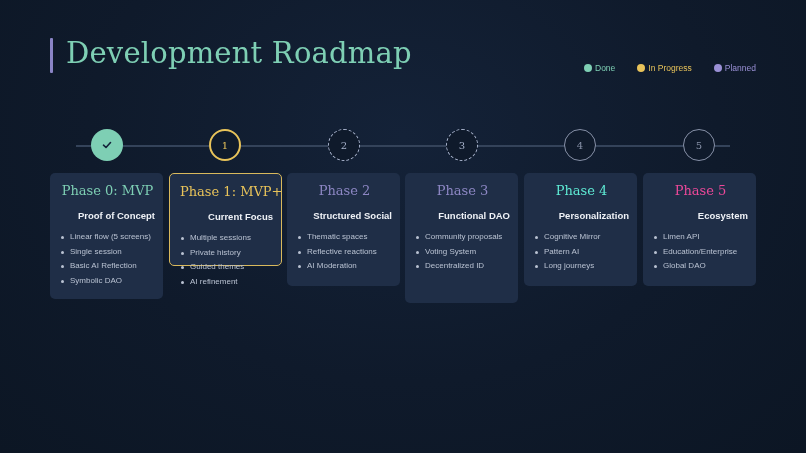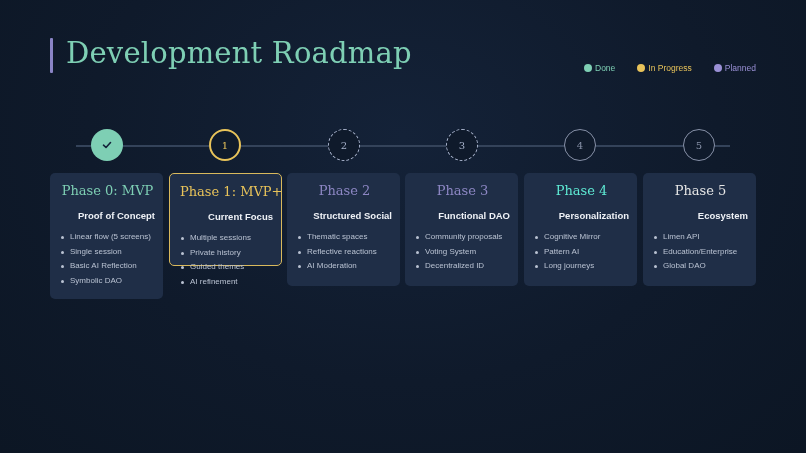--- a/index.html
+++ b/index.html
@@ -133,41 +133,41 @@
 <div class="card" style="left:287px; height:113px">
   <div class="card-phase" style="color:#8d87c4">Phase 2</div>
   <div class="card-sub">Structured Social</div>
   <ul>
     <li>Thematic spaces</li>
     <li>Reflective reactions</li>
     <li>AI Moderation</li>
   </ul>
 </div>
 
-<div class="card" style="left:405px; height:113px">
+<div class="card" style="left:405px; height:130px">
   <div class="card-phase" style="color:#8d87c4">Phase 3</div>
   <div class="card-sub">Functional DAO</div>
   <ul>
     <li>Community proposals</li>
     <li>Voting System</li>
     <li>Decentralized ID</li>
   </ul>
 </div>
 
 <div class="card" style="left:524px; height:113px">
   <div class="card-phase" style="color:#5eead4">Phase 4</div>
   <div class="card-sub">Personalization</div>
   <ul>
     <li>Cognitive Mirror</li>
     <li>Pattern AI</li>
     <li>Long journeys</li>
   </ul>
 </div>
 
 <div class="card" style="left:643px; height:113px">
-  <div class="card-phase" style="color:#e5e5e5">Phase 5</div>
+  <div class="card-phase" style="color:#ec4899">Phase 5</div>
   <div class="card-sub">Ecosystem</div>
   <ul>
     <li>Limen API</li>
     <li>Education/Enterprise</li>
     <li>Global DAO</li>
   </ul>
 </div>
 
 </body></html>

